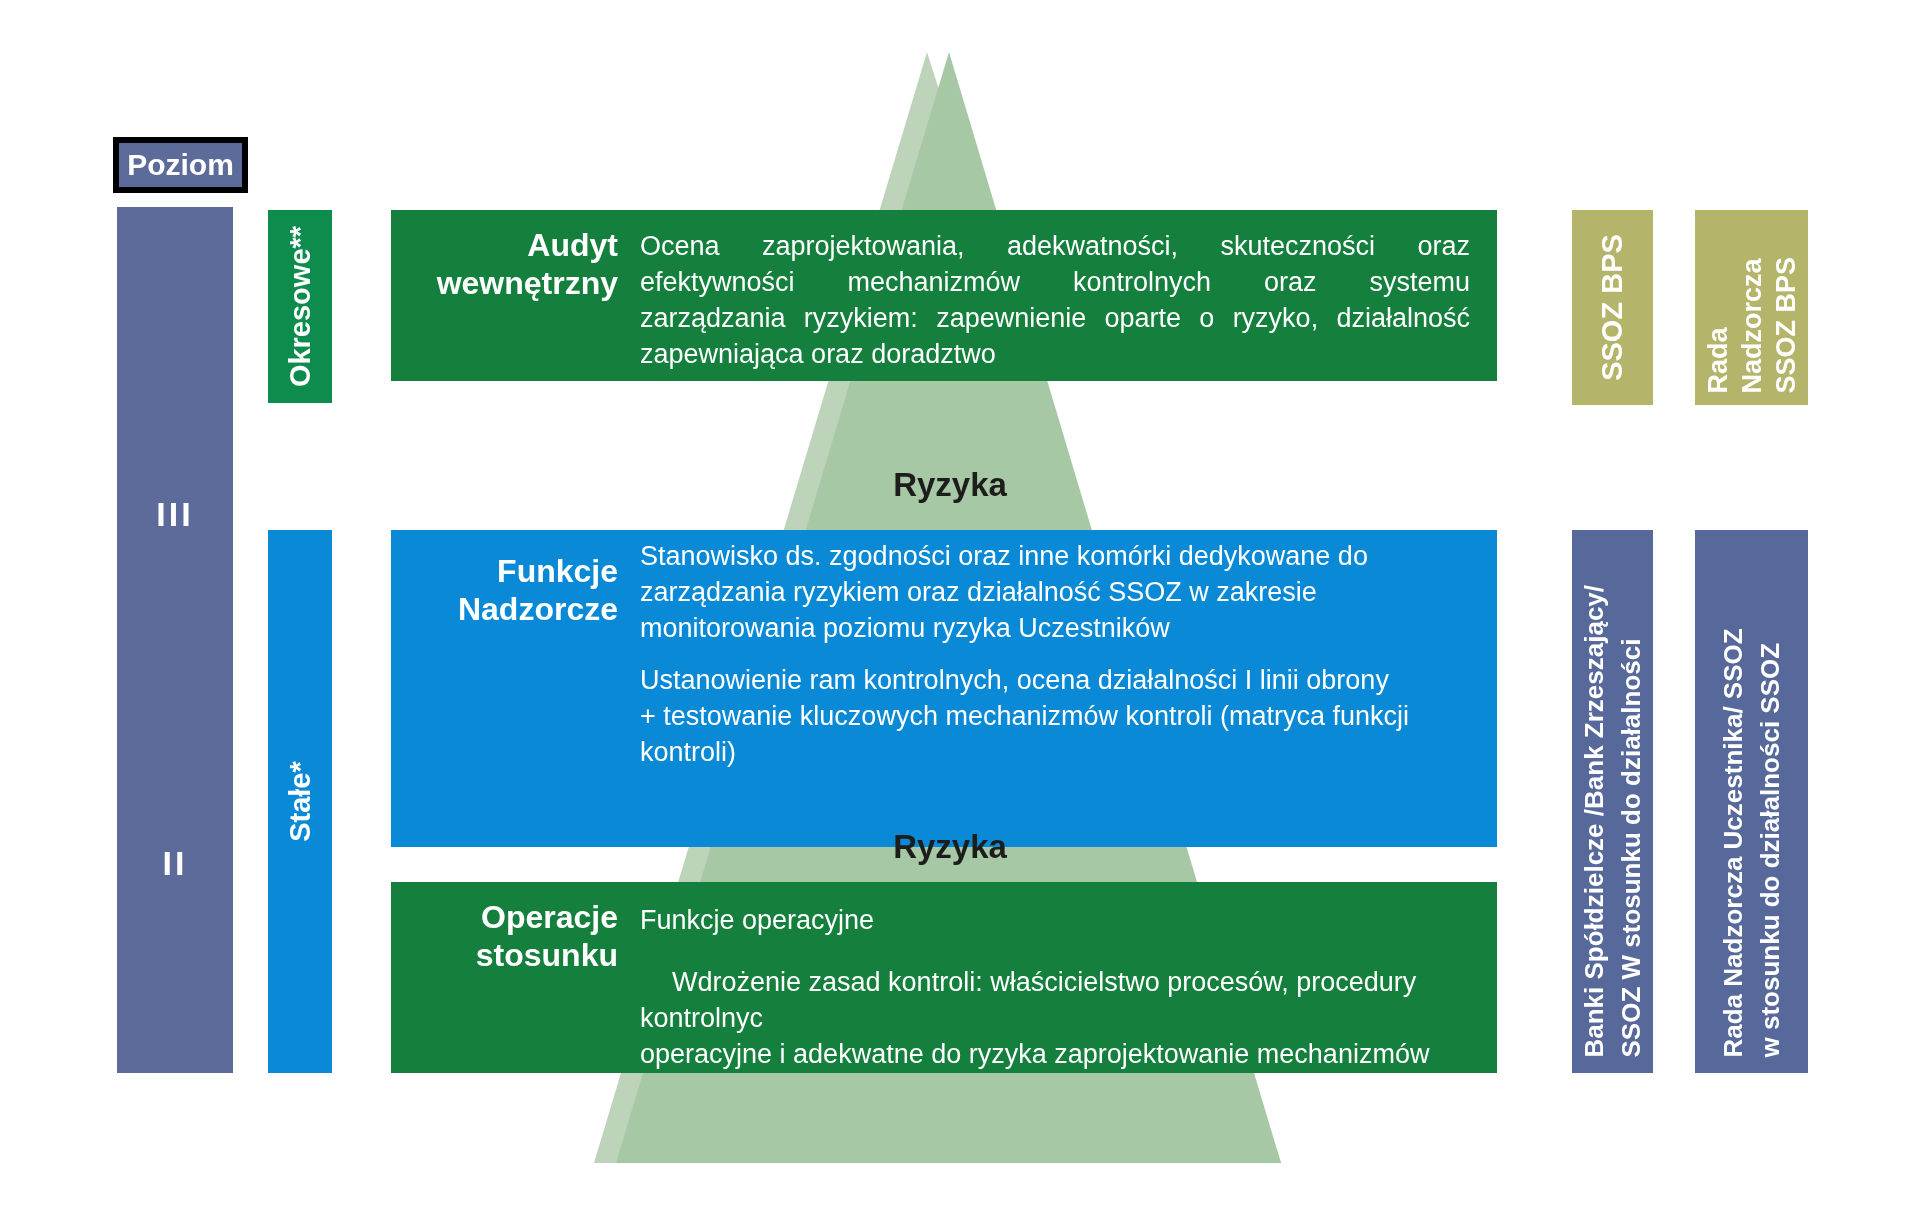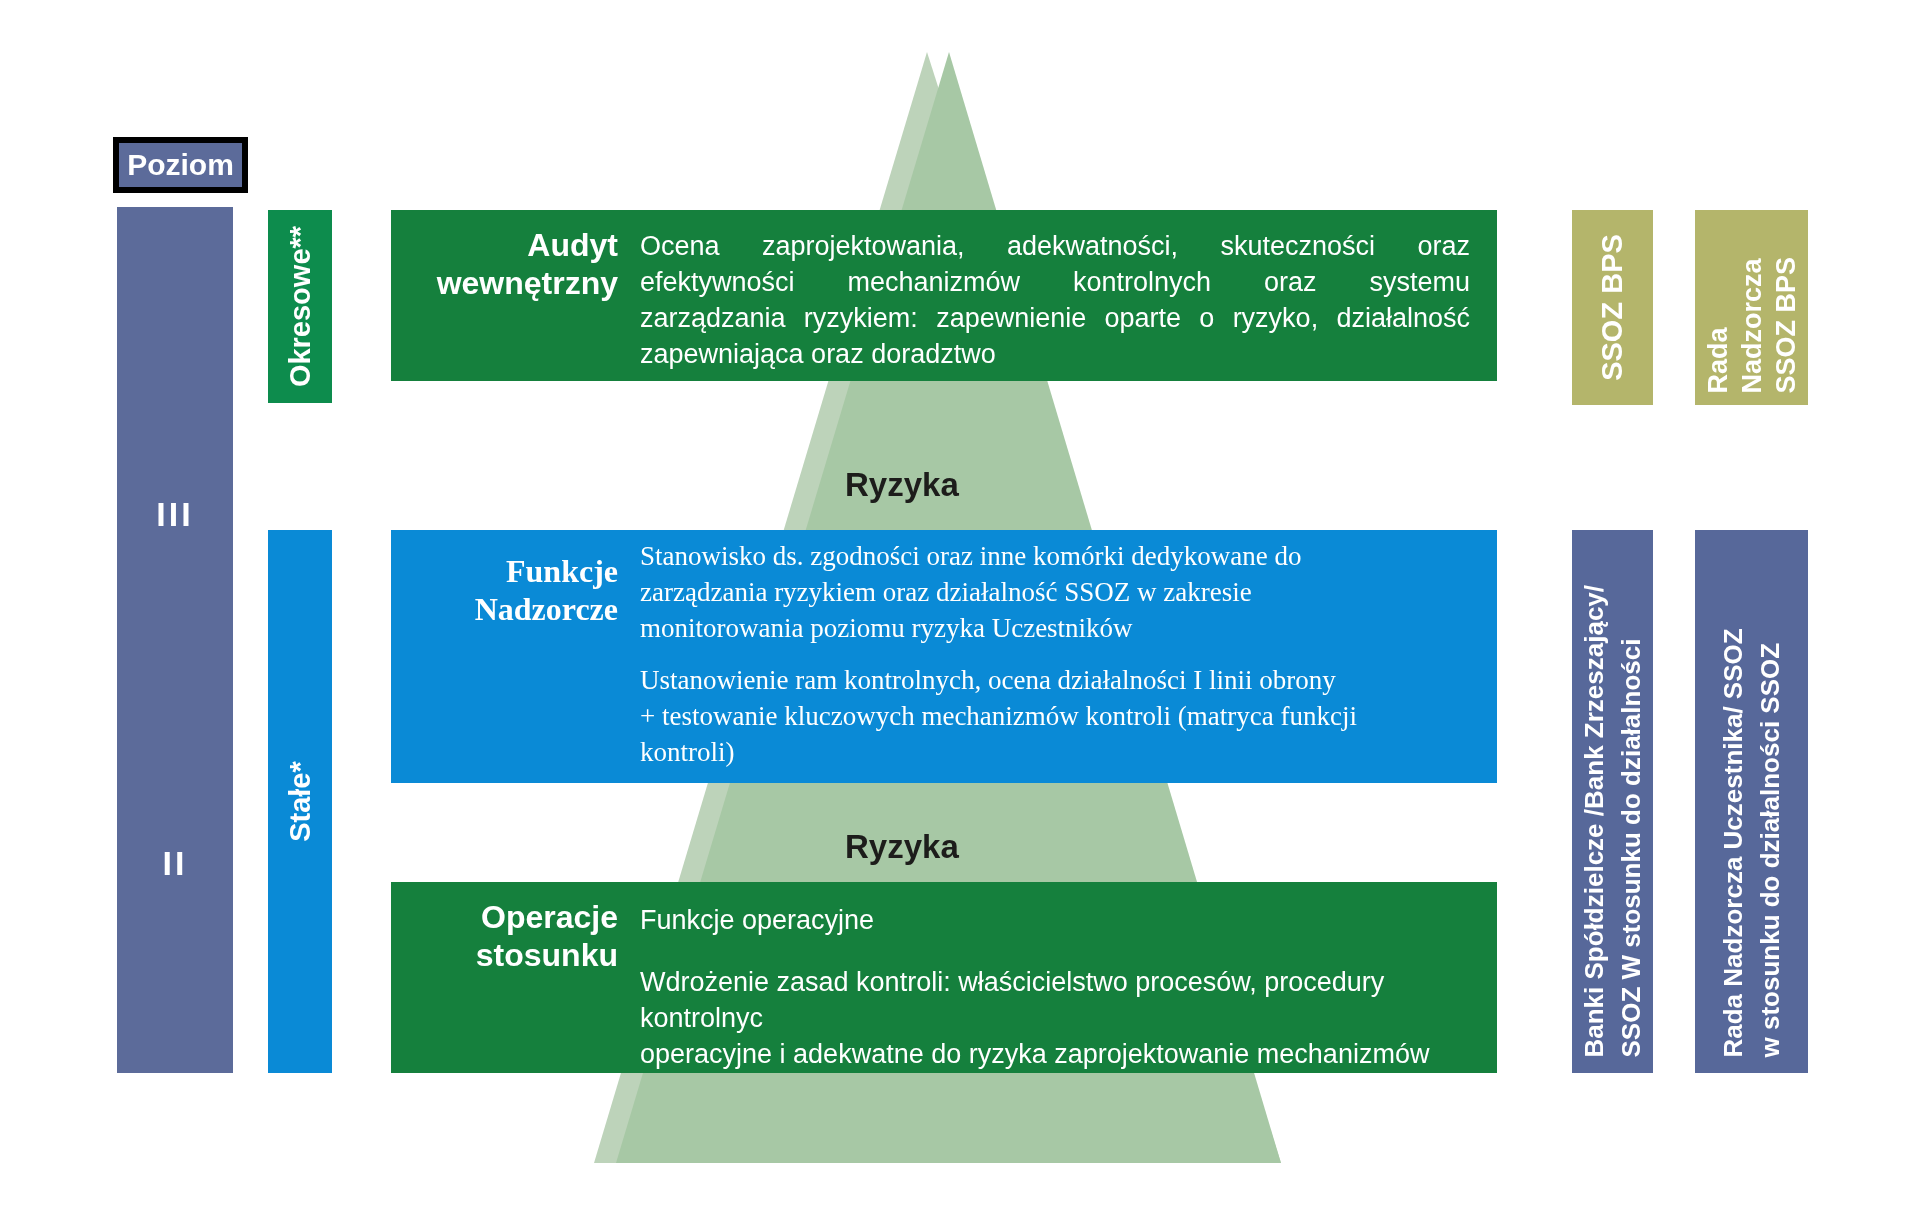--- a/index.html
+++ b/index.html
@@ -38,41 +38,41 @@
   .rot { transform:rotate(-90deg); color:#fff; font-weight:bold; flex:0 0 auto; }
   .rot-okresowe { width:193px; font-size:29px; text-align:center; }
   .rot-stale    { width:543px; font-size:29px; text-align:center; }
   .rot-ssoz     { width:195px; font-size:29px; text-align:center; }
   .rot-rada     { width:195px; font-size:27px; line-height:34px; text-align:left; padding-left:12px; box-sizing:border-box; }
   .rot-wide     { width:543px; font-size:26px; line-height:37px; text-align:left; padding-left:16px; box-sizing:border-box; }
 
   
   .hbar { z-index:2; }
   .audit-bar       { left:391px; top:210px; width:1106px; height:171px; background:#15803d; }
-  .supervisory-bar { left:391px; top:530px; width:1106px; height:253px; background:#0a8ad6;font-family:Liberation Serif, serif; }
+  .supervisory-bar { left:391px; top:530px; width:1106px; height:317px; background:#0a8ad6; }
   .operations-bar  { left:391px; top:882px; width:1106px; height:191px; background:#15803d; }
 
   .bar-title {
     position:absolute; left:0; width:227px; text-align:right;
     color:#fff; font-weight:bold; font-size:32px; line-height:38px;
   }
   .t-audit { top:16px; } .t-super { top:22px; } .t-oper { top:16px; }
 
   .bar-desc {
     position:absolute; left:249px; width:830px;
     color:#fff; font-size:27px; line-height:36px; font-weight:normal;
   }
   .d-audit { top:18px; } .d-super { top:8px; } .d-oper { top:20px; }
   .jline { text-align:justify; text-align-last:justify; }
   .jlast { text-align:left; }
-  .gap16 { margin-top:16px; } .gap26 { margin-top:26px; }
+  .gap16 { margin-top:16px; } .gap26 { margin-top:26px;margin-left:32px; }
 
   
   .risk-label {
-    position:absolute; left:845px; width:210px; text-align:left;
+    position:absolute; left:845px; width:210px; text-align:center;
     color:#1d1d1b; font-weight:bold; font-size:33px; z-index:2;
   }
   .risk-top { top:466px; } .risk-bottom { top:828px; }
 </style>
 </head>
 <body>
 
 <div class="canvas">
 
   <svg class="pyramid-svg" viewBox="0 0 1920 1216" xmlns="http://www.w3.org/2000/svg">

